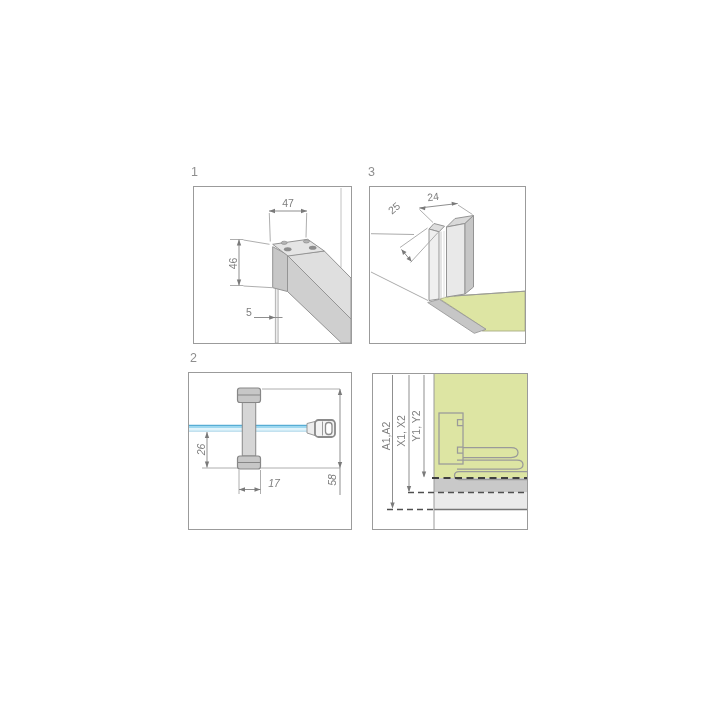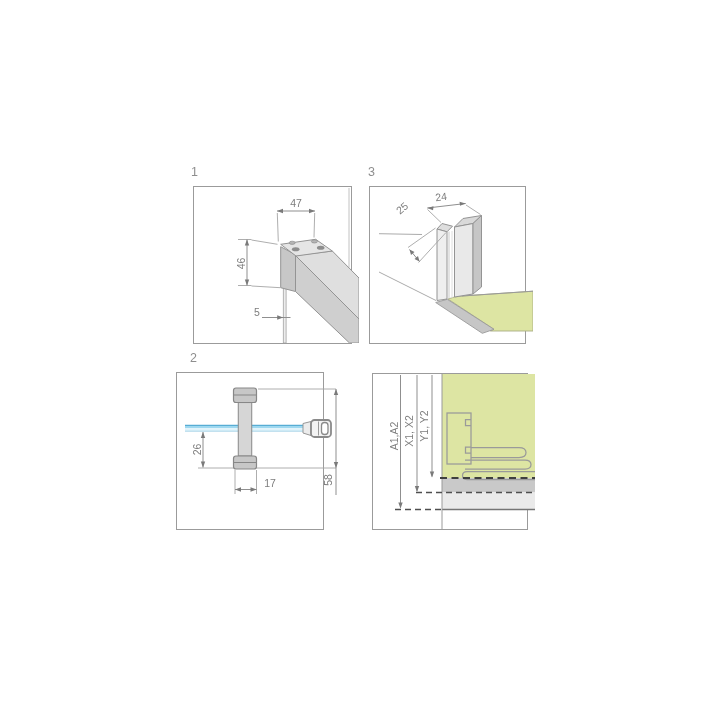--- a/index.html
+++ b/index.html
@@ -1,18 +1,18 @@
 <!DOCTYPE html>
 <html><head>
 <meta charset="utf-8">
 <style>
   html,body{margin:0;padding:0;background:#ffffff;}
   #stage{position:relative;width:720px;height:720px;background:#ffffff;overflow:hidden;
          font-family:"Liberation Sans", sans-serif;}
-  .panel{position:absolute;border:1px solid #9b9b9b;background:#ffffff;box-sizing:border-box;padding-left:8px;}
+  .panel{position:absolute;border:1px solid #9b9b9b;background:#ffffff;box-sizing:border-box;}
   .panel svg{display:block;}
   .panel-num{position:absolute;font-size:12.5px;color:#8e8e8e;line-height:1;}
   text{font-family:"Liberation Sans", sans-serif;font-size:10.5px;fill:#7d7d7d;}
   .dimline{stroke:#8f8f8f;stroke-width:1;fill:none;}
   .extline{stroke:#a5a5a5;stroke-width:0.9;fill:none;}
   .arrow{fill:#7a7a7a;stroke:none;}
   .edge{stroke:#949494;stroke-width:1;}
 </style>
 </head>
 <body>
@@ -103,21 +103,21 @@
         <line class="extline" x1="57.5" y1="41" x2="30" y2="60.5"></line>
         <line class="extline" x1="68" y1="45.5" x2="40.5" y2="75.5"></line>
         <line class="dimline" x1="31.5" y1="62.5" x2="41.5" y2="74.5"></line>
         <polygon class="arrow" points="31.5,62.5 33,68 36.5,65"></polygon>
         <polygon class="arrow" points="41.5,74.5 40,69 36.5,72"></polygon>
         <text x="26.5" y="24" text-anchor="middle" transform="rotate(-40 26.5 24)">25</text>
       </g>
     </svg>
   </div>
 
-  <div class="panel" style="left:176px;top:372px;width:148px;height:158px;">
+  <div class="panel" style="left:188px;top:372px;width:164px;height:158px;font-style:italic;">
     <svg width="156" height="156" viewBox="0 0 156 156">
       <g>
         <rect x="0" y="52.3" width="119" height="2.8" fill="#9ed8f0"></rect>
         <rect x="0" y="55.1" width="119" height="2.9" fill="#e0f3fb"></rect>
         <line x1="0" y1="52.3" x2="119" y2="52.3" stroke="#57add4" stroke-width="1.2"></line>
         <line x1="0" y1="58.2" x2="119" y2="58.2" stroke="#a9d4e8" stroke-width="1"></line>
       </g>
       <g>
         <polygon points="118,50.5 126,48.5 126,62.5 118,60" fill="#ececec" stroke="#979797" stroke-width="1"></polygon>
       </g>

